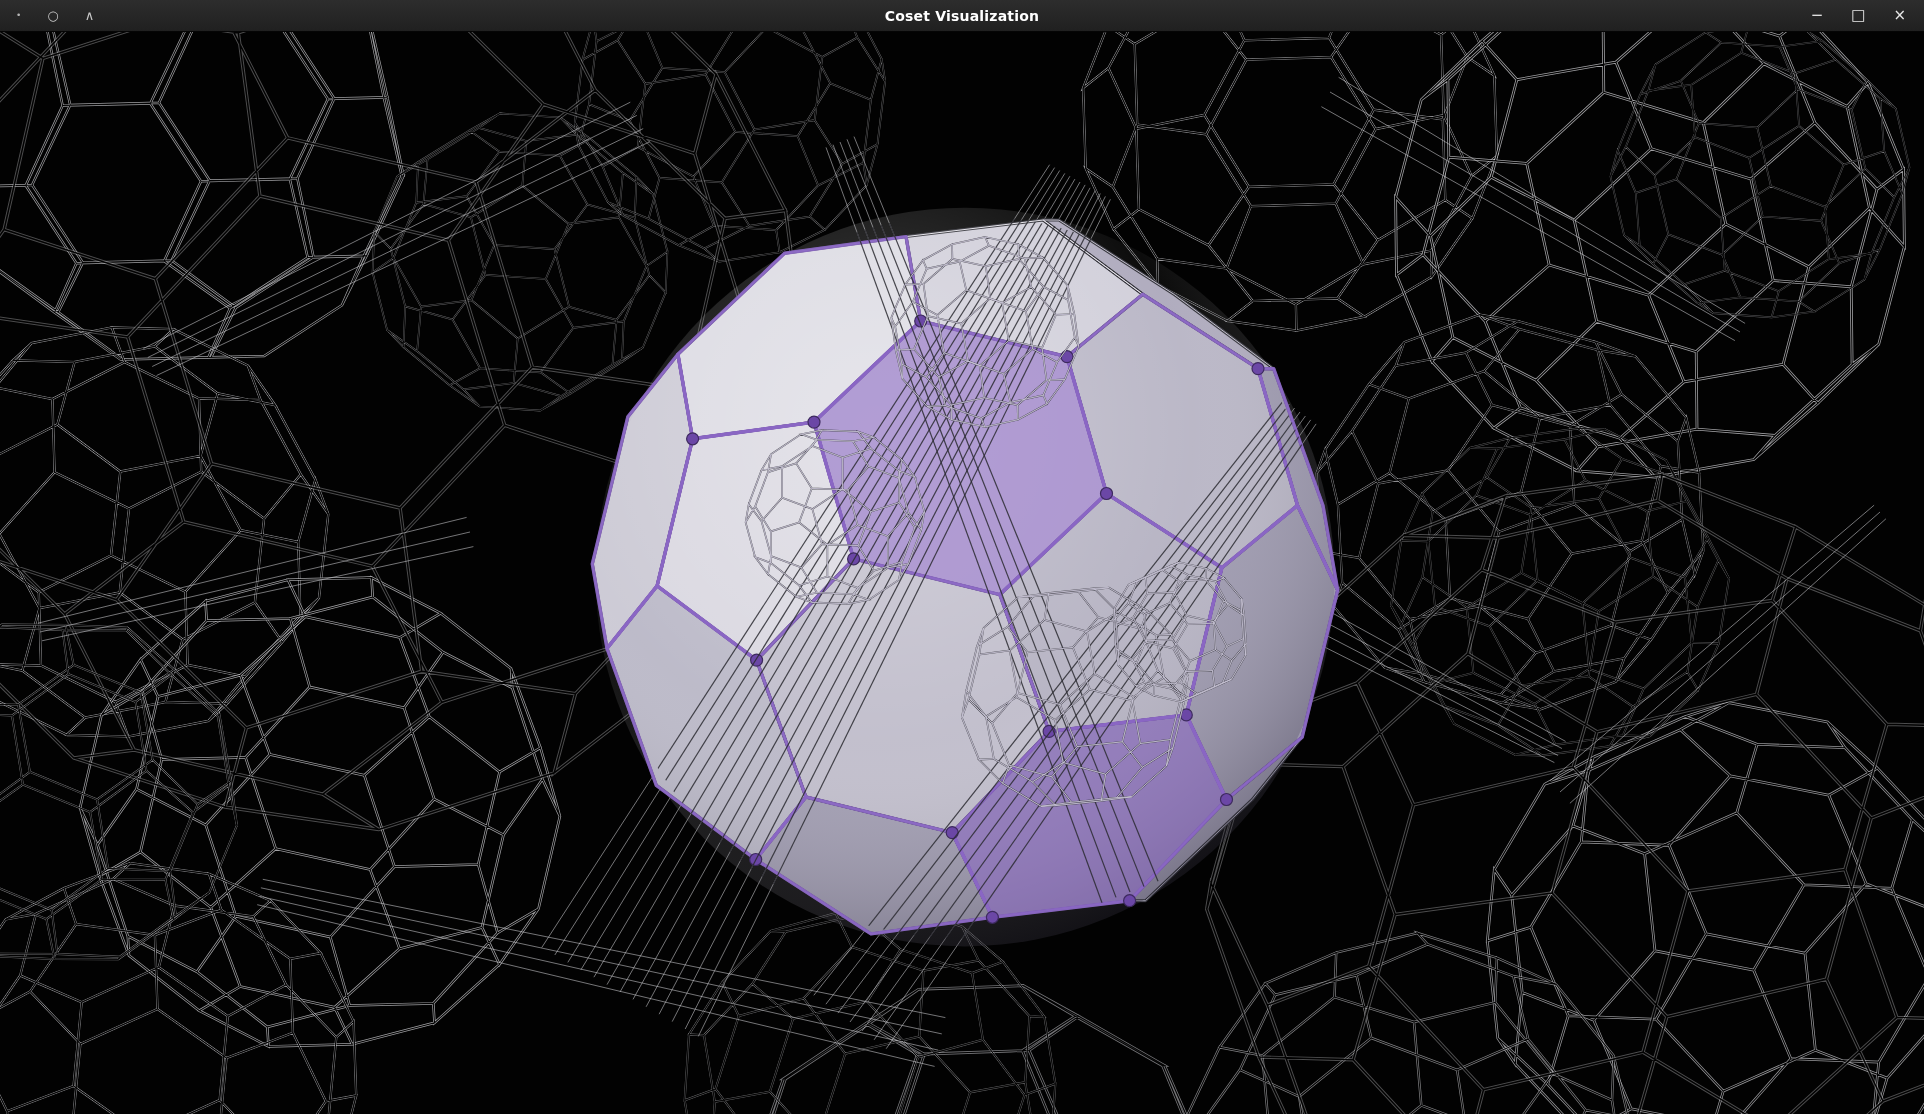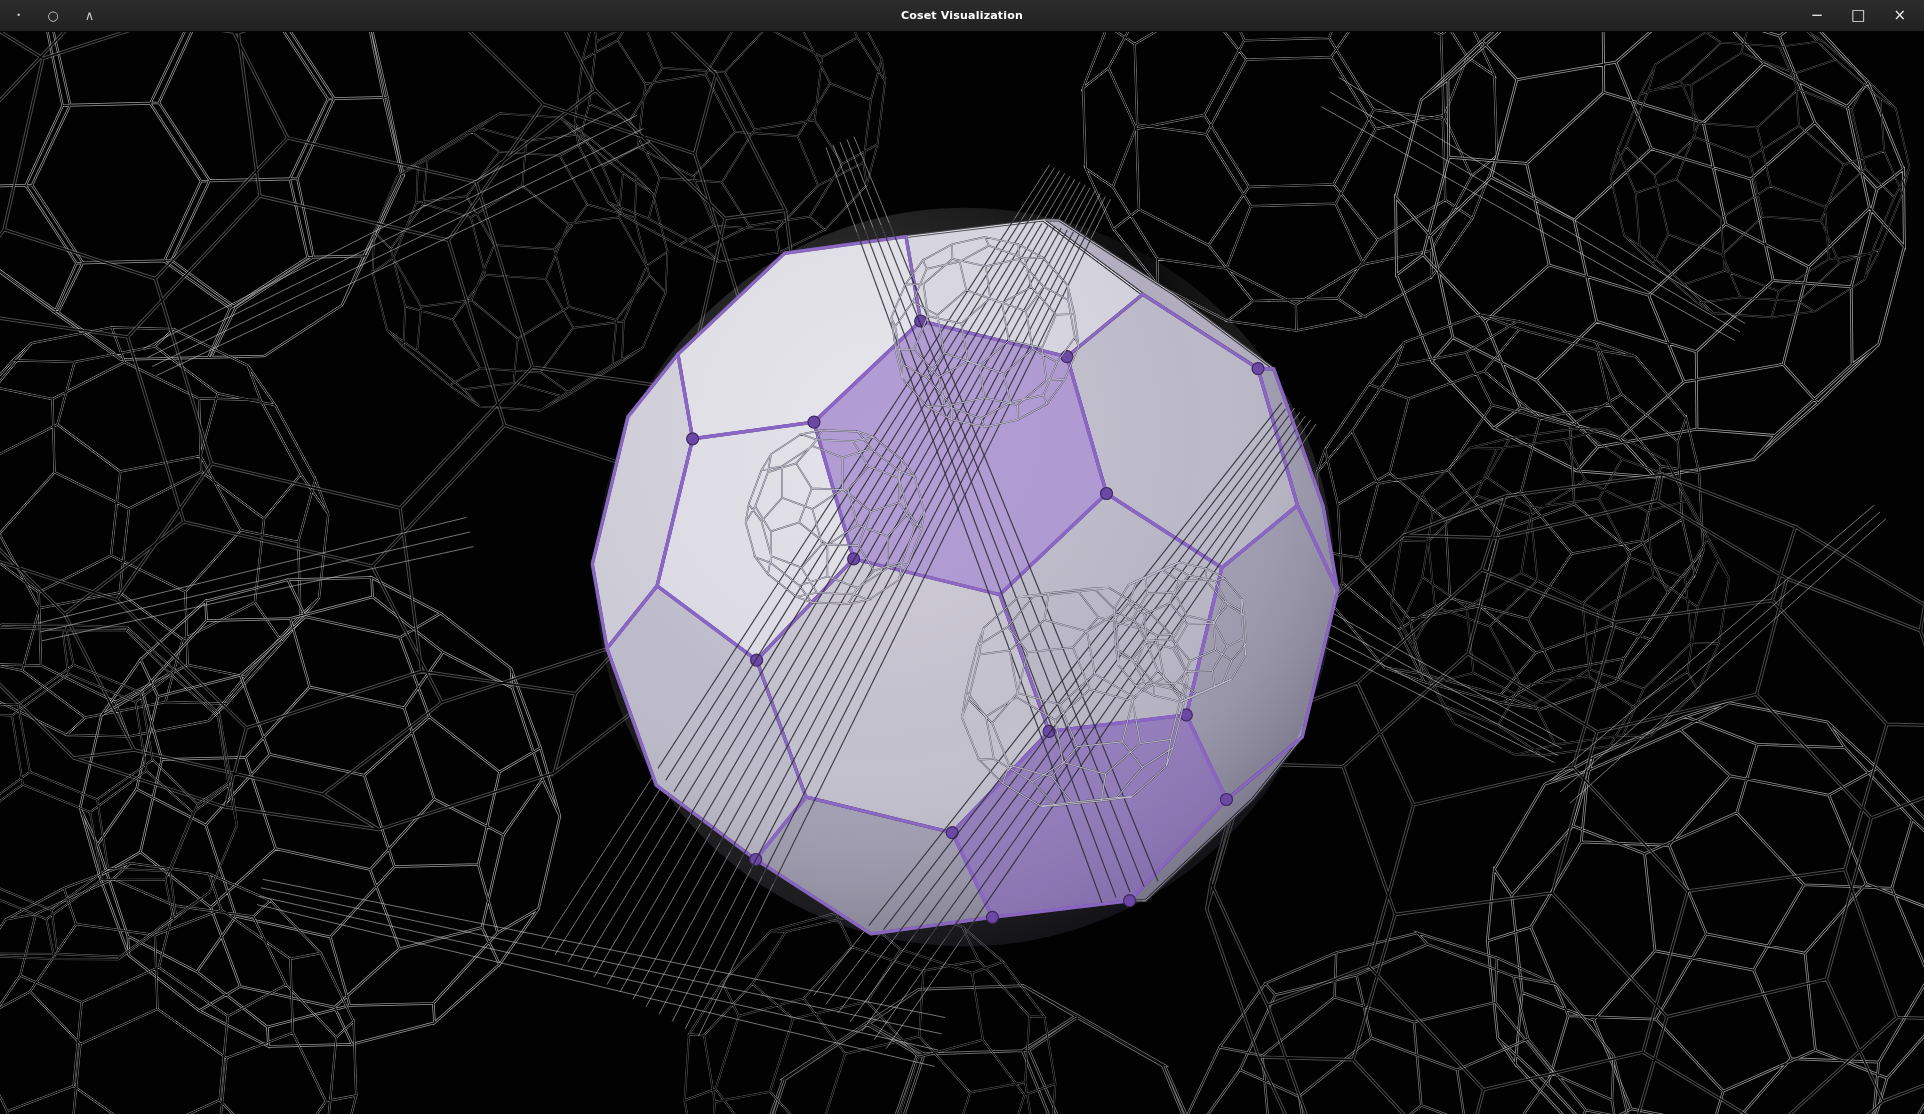--- a/index.html
+++ b/index.html
@@ -4,21 +4,21 @@
 <style>
   *{box-sizing:border-box;margin:0;padding:0}
   html,body{width:1924px;height:1114px;overflow:hidden;background:#000;font-family:"DejaVu Sans",sans-serif}
   .window{width:1924px;height:1114px;display:flex;flex-direction:column;background:#000}
   .titlebar{height:32px;flex:0 0 32px;display:flex;align-items:center;position:relative;
             background:linear-gradient(#2d2d2d,#202020);border-bottom:1px solid #050505}
   .tb-left{display:flex;align-items:center;gap:22px;padding-left:14px;z-index:2}
   .tb-icon{background:none;border:none;color:#c9c9c9;font-size:13px;line-height:1;cursor:pointer;padding:2px;font-family:"DejaVu Sans",sans-serif}
   .tb-icon.dot{font-size:9px;color:#b6b6b6}
   .tb-title{position:absolute;left:0;right:0;text-align:center;color:#ffffff;font-weight:bold;
-            font-size:11px;letter-spacing:.2px;pointer-events:none}
+            font-size:14px;letter-spacing:.2px;pointer-events:none}
   .tb-right{margin-left:auto;display:flex;align-items:center;gap:24px;padding-right:16px;z-index:2}
   .tb-btn{background:none;border:none;color:#e8e8e8;font-size:15px;line-height:1;cursor:pointer;padding:2px;font-family:"DejaVu Sans",sans-serif}
   .viewport{flex:1 1 auto;position:relative;background:#000}
   svg{display:block}
 </style>
 </head>
 <body>
 
 <div class="window">
   <div class="titlebar">

